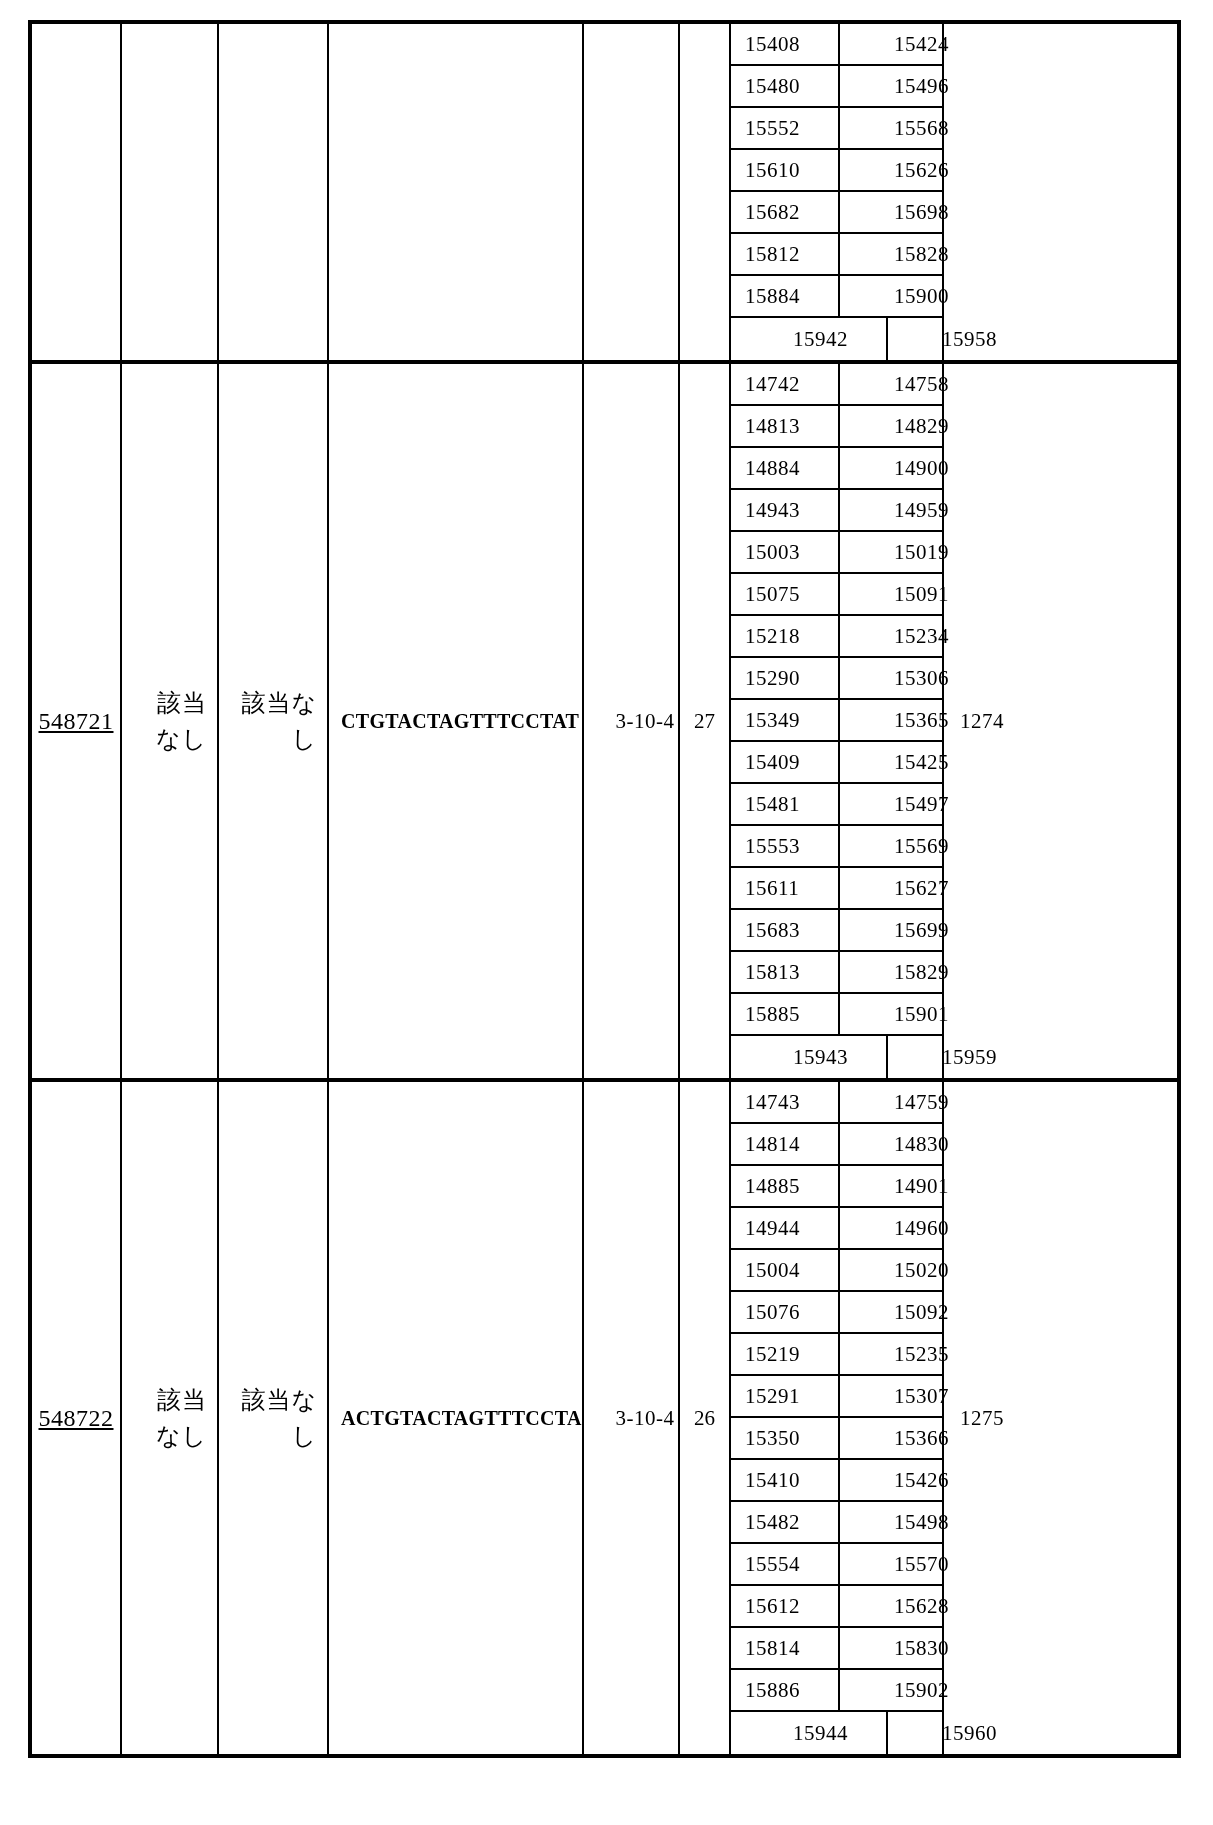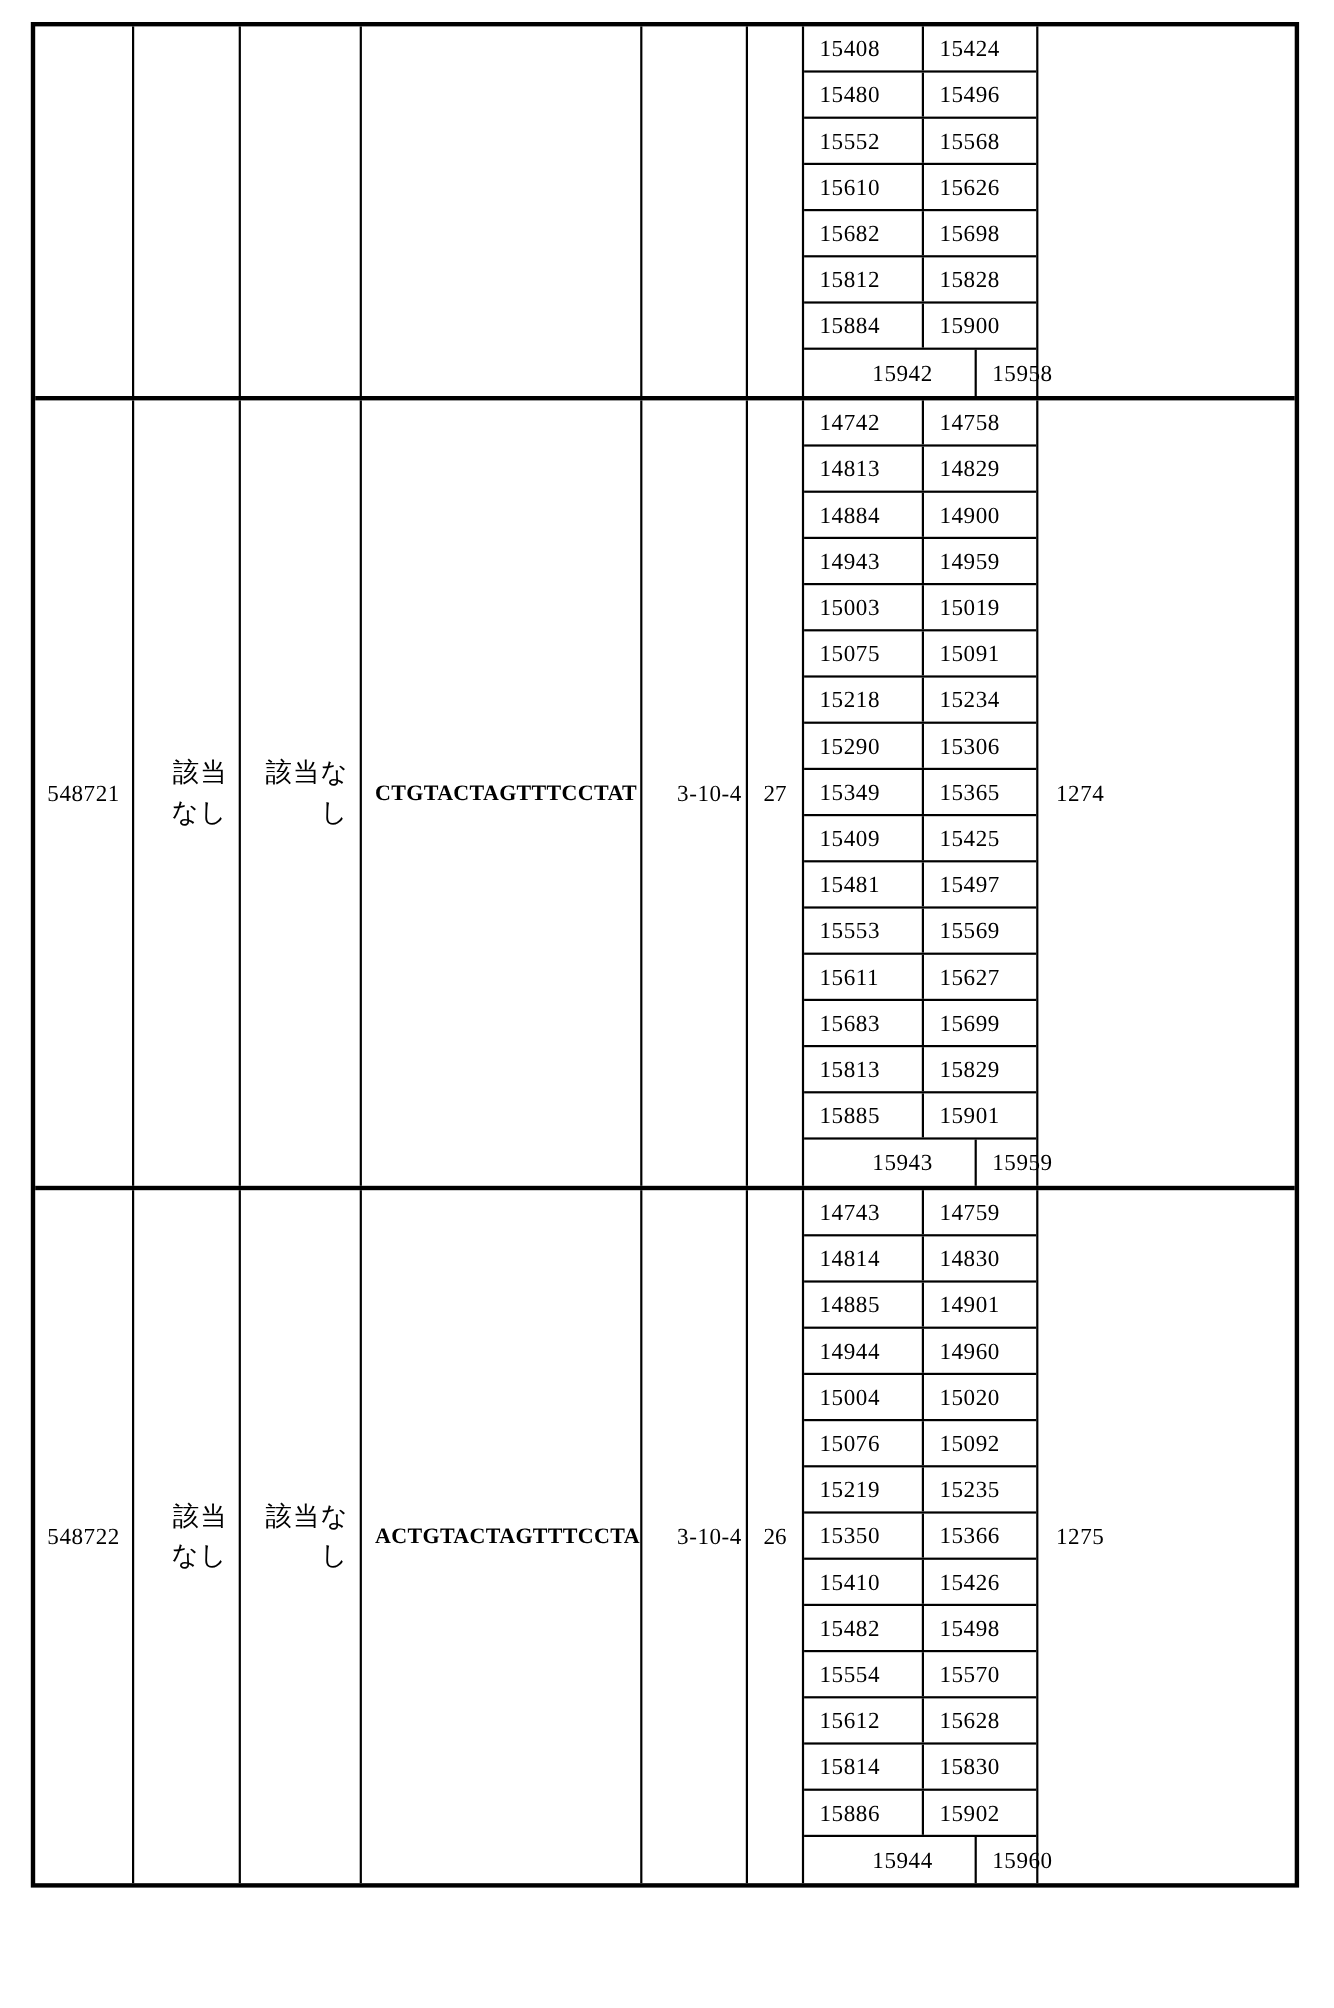--- a/index.html
+++ b/index.html
@@ -25,37 +25,38 @@
     display: grid;
     grid-template-columns: 90px 97px 110px 255px 96px 51px 213px 1fr;
   }
   .block + .block { border-top: 4px solid #000000; }
   .cell {
     border-right: 2px solid #000000;
     display: flex;
     align-items: center;
     overflow: hidden;
   }
-  .col-id { justify-content: center; font-size: 21px; letter-spacing: 0.5px; }
+  .col-id { justify-content: center; font-size: 24px; letter-spacing: 0.5px; text-decoration: underline; }
   .col-note { padding: 0 10px; font-size: 24px; line-height: 1.5; letter-spacing: 1px; }
   .col-note .v { word-break: break-all; text-align: right; }
   .col-seq { padding-left: 12px; font-size: 20px; letter-spacing: 0.3px; font-weight: bold; }
   .col-region { justify-content: center; font-size: 21px; letter-spacing: 0.5px; padding-left: 28px; }
   .col-count { justify-content: center; font-size: 21px; }
   .col-pairs {
     display: flex;
     flex-direction: column;
     border-right: 2px solid #000000;
   }
   .pair-row {
     display: grid;
     grid-template-columns: 109px 1fr;
     height: 42px;
     border-bottom: 2px solid #000000;
     flex: 0 0 auto;
+    gap: 40px;
   }
   .pair-row:last-child { border-bottom: none; margin-left: 48px; }
   .pair-cell {
     display: flex;
     align-items: center;
     padding-left: 14px;
     font-size: 21px;
     letter-spacing: 0.5px;
   }
   .pair-cell.start { border-right: 2px solid #000000; }
@@ -258,20 +259,24 @@
   </div>
           <div class="pair-row">
     <div class="pair-cell start">15076</div>
     <div class="pair-cell end">15092</div>
   </div>
           <div class="pair-row">
     <div class="pair-cell start">15219</div>
     <div class="pair-cell end">15235</div>
   </div>
           <div class="pair-row">
+    <div class="pair-cell start">15291</div>
+    <div class="pair-cell end">15307</div>
+  </div>
+          <div class="pair-row">
     <div class="pair-cell start">15350</div>
     <div class="pair-cell end">15366</div>
   </div>
           <div class="pair-row">
     <div class="pair-cell start">15410</div>
     <div class="pair-cell end">15426</div>
   </div>
           <div class="pair-row">
     <div class="pair-cell start">15482</div>
     <div class="pair-cell end">15498</div>

